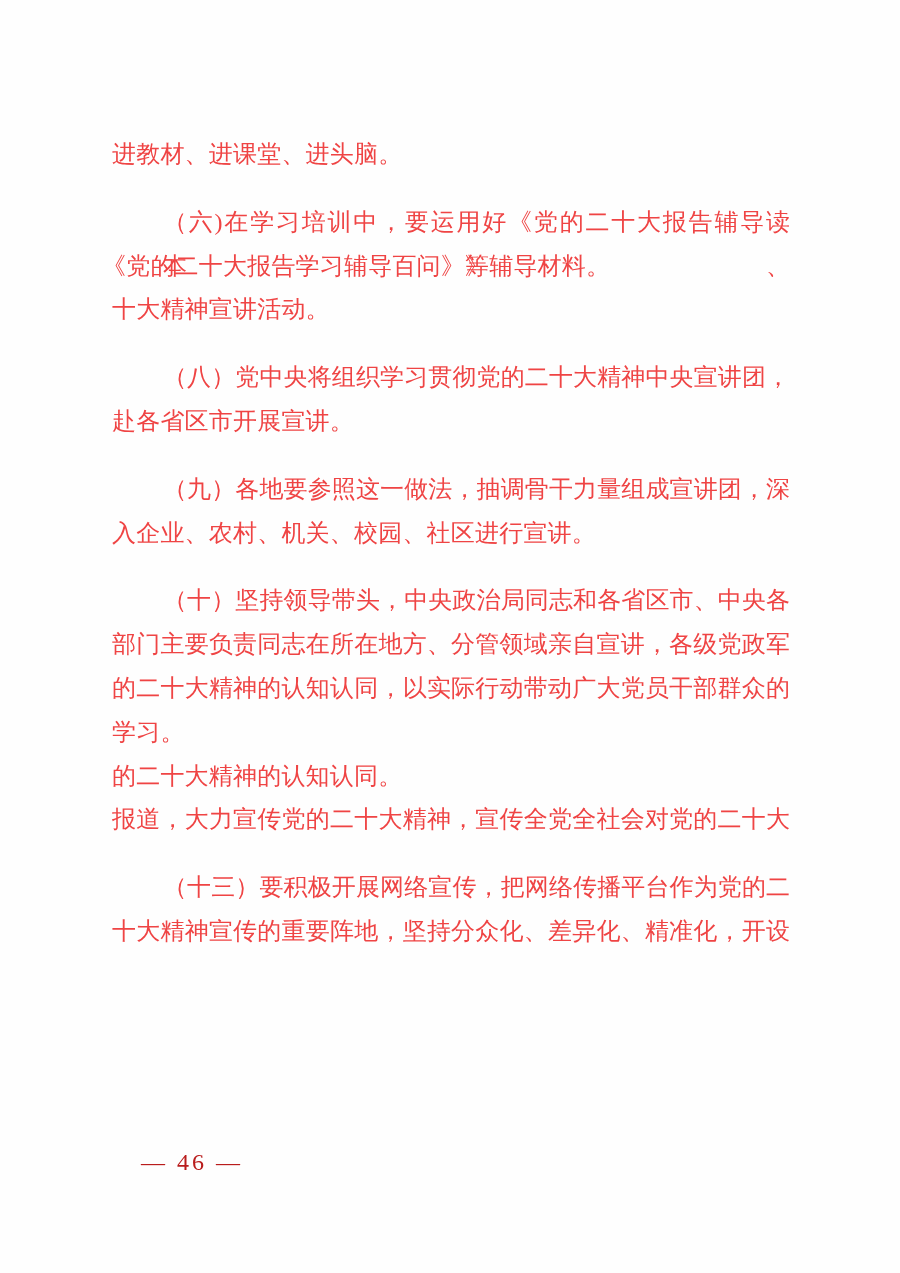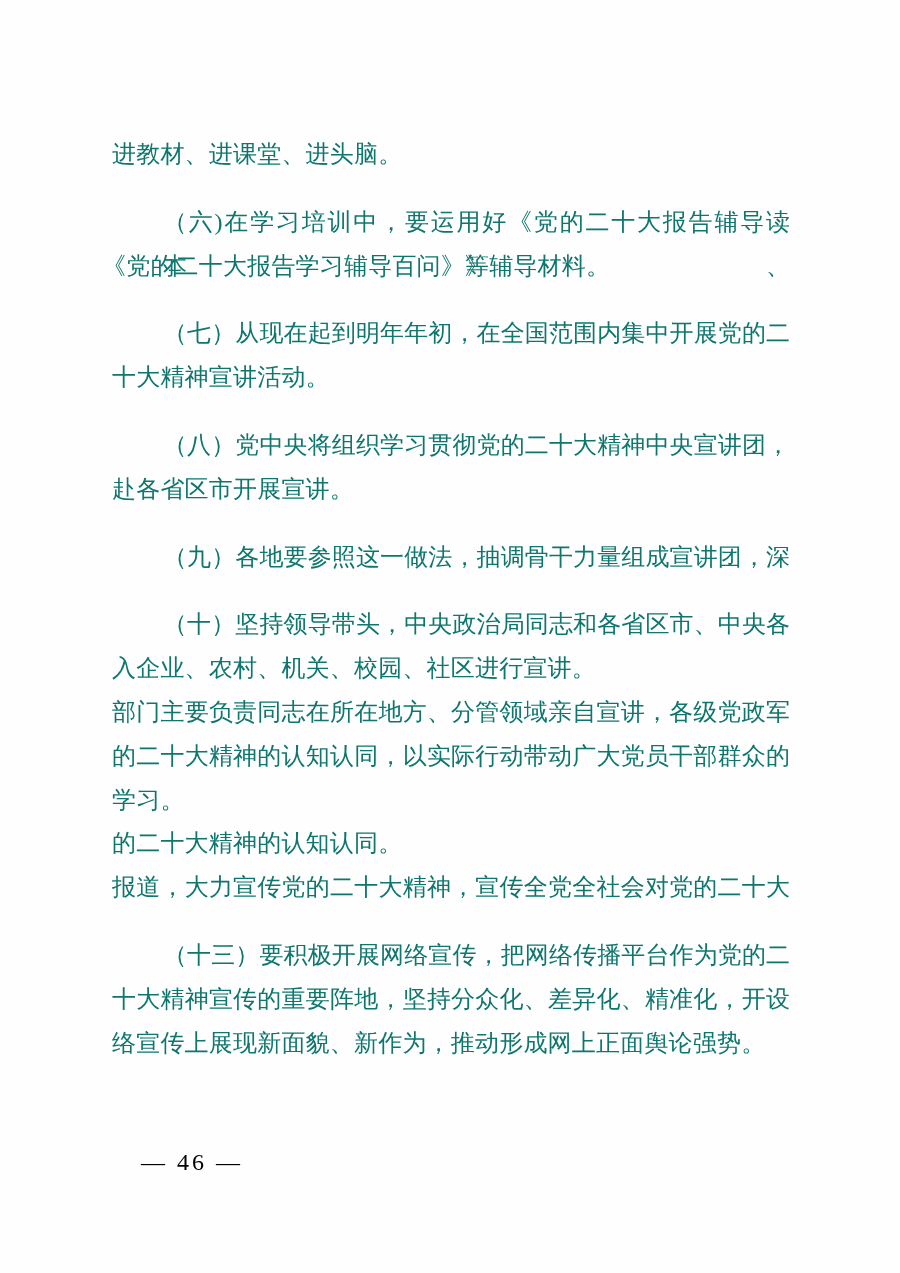--- a/index.html
+++ b/index.html
@@ -19,21 +19,21 @@
     left: 0; top: 0;
     width: 900px;
     height: 1273px;
     background: #fefefe;
   }
   .content {
     position: absolute;
     left: 112px;
     top: 133px;
     width: 678px;
-    color: #0f766e;
+    color: #ef4444;
   }
   .line {
     height: 43.8px;
     line-height: 43.8px;
     font-size: 24px;
     letter-spacing: 0.2px;
     white-space: nowrap;
     text-align: left;
   }
   .fill {
@@ -51,41 +51,39 @@
     margin-left: -10px;
   }
   .footer {
     position: absolute;
     left: 141px;
     top: 1146px;
     height: 32px;
     line-height: 32px;
     font-size: 24px;
     letter-spacing: 3px;
-    color: #000000;
+    color: #b91c1c;
   }
 </style>
 </head>
 <body>
 
 <div class="page">
   <div class="content">
     <div class="line">进教材、进课堂、进头脑。</div>
     <div class="line indent fill">（六)在学习培训中，要运用好《党的二十大报告辅导读本》、</div>
     <div class="line hang">《党的二十大报告学习辅导百问》等辅导材料。</div>
-    <div class="line indent fill">（七）从现在起到明年年初，在全国范围内集中开展党的二</div>
     <div class="line">十大精神宣讲活动。</div>
     <div class="line indent fill">（八）党中央将组织学习贯彻党的二十大精神中央宣讲团，</div>
     <div class="line">赴各省区市开展宣讲。</div>
     <div class="line indent fill">（九）各地要参照这一做法，抽调骨干力量组成宣讲团，深</div>
+    <div class="line">入企业、农村、机关、校园、社区进行宣讲。</div>
     <div class="line indent fill">（十）坚持领导带头，中央政治局同志和各省区市、中央各</div>
-    <div class="line">入企业、农村、机关、校园、社区进行宣讲。</div>
     <div class="line fill">部门主要负责同志在所在地方、分管领域亲自宣讲，各级党政军</div>
     <div class="line fill">的二十大精神的认知认同，以实际行动带动广大党员干部群众的</div>
     <div class="line">学习。</div>
     <div class="line">的二十大精神的认知认同。</div>
     <div class="line fill">报道，大力宣传党的二十大精神，宣传全党全社会对党的二十大</div>
     <div class="line indent fill">（十三）要积极开展网络宣传，把网络传播平台作为党的二</div>
     <div class="line fill">十大精神宣传的重要阵地，坚持分众化、差异化、精准化，开设</div>
-    <div class="line">络宣传上展现新面貌、新作为，推动形成网上正面舆论强势。</div>
   </div>
   <div class="footer">— 46 —</div>
 </div>
 
 </body></html>

